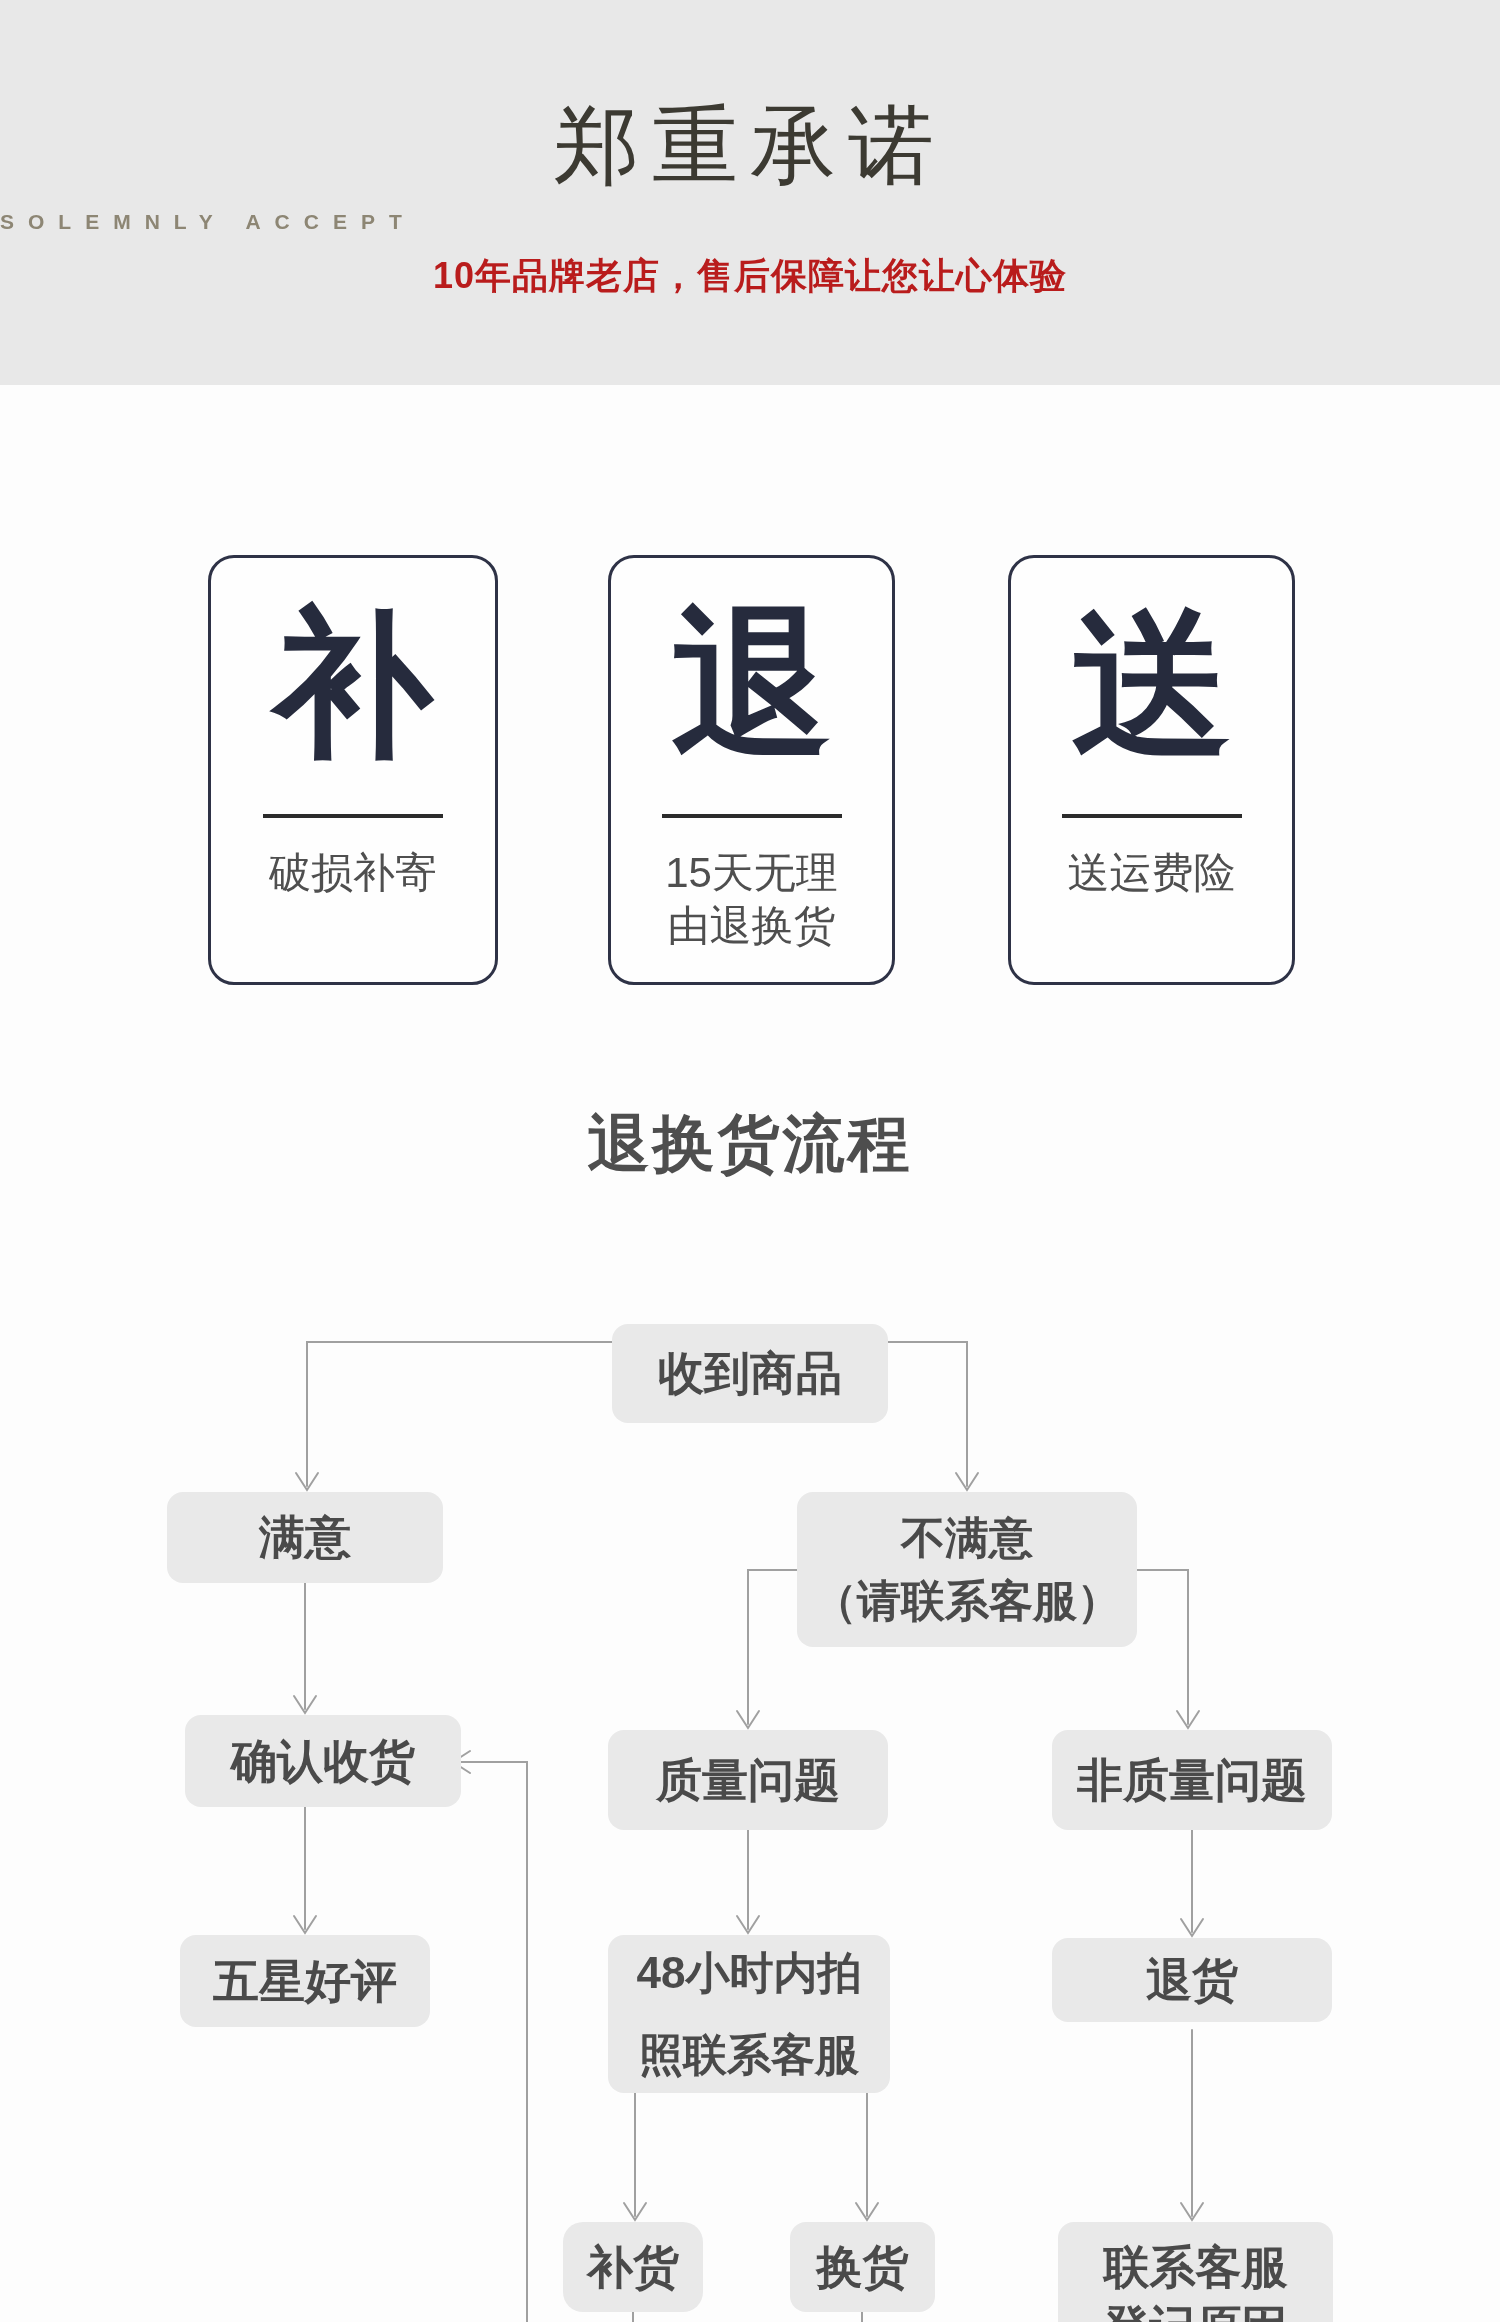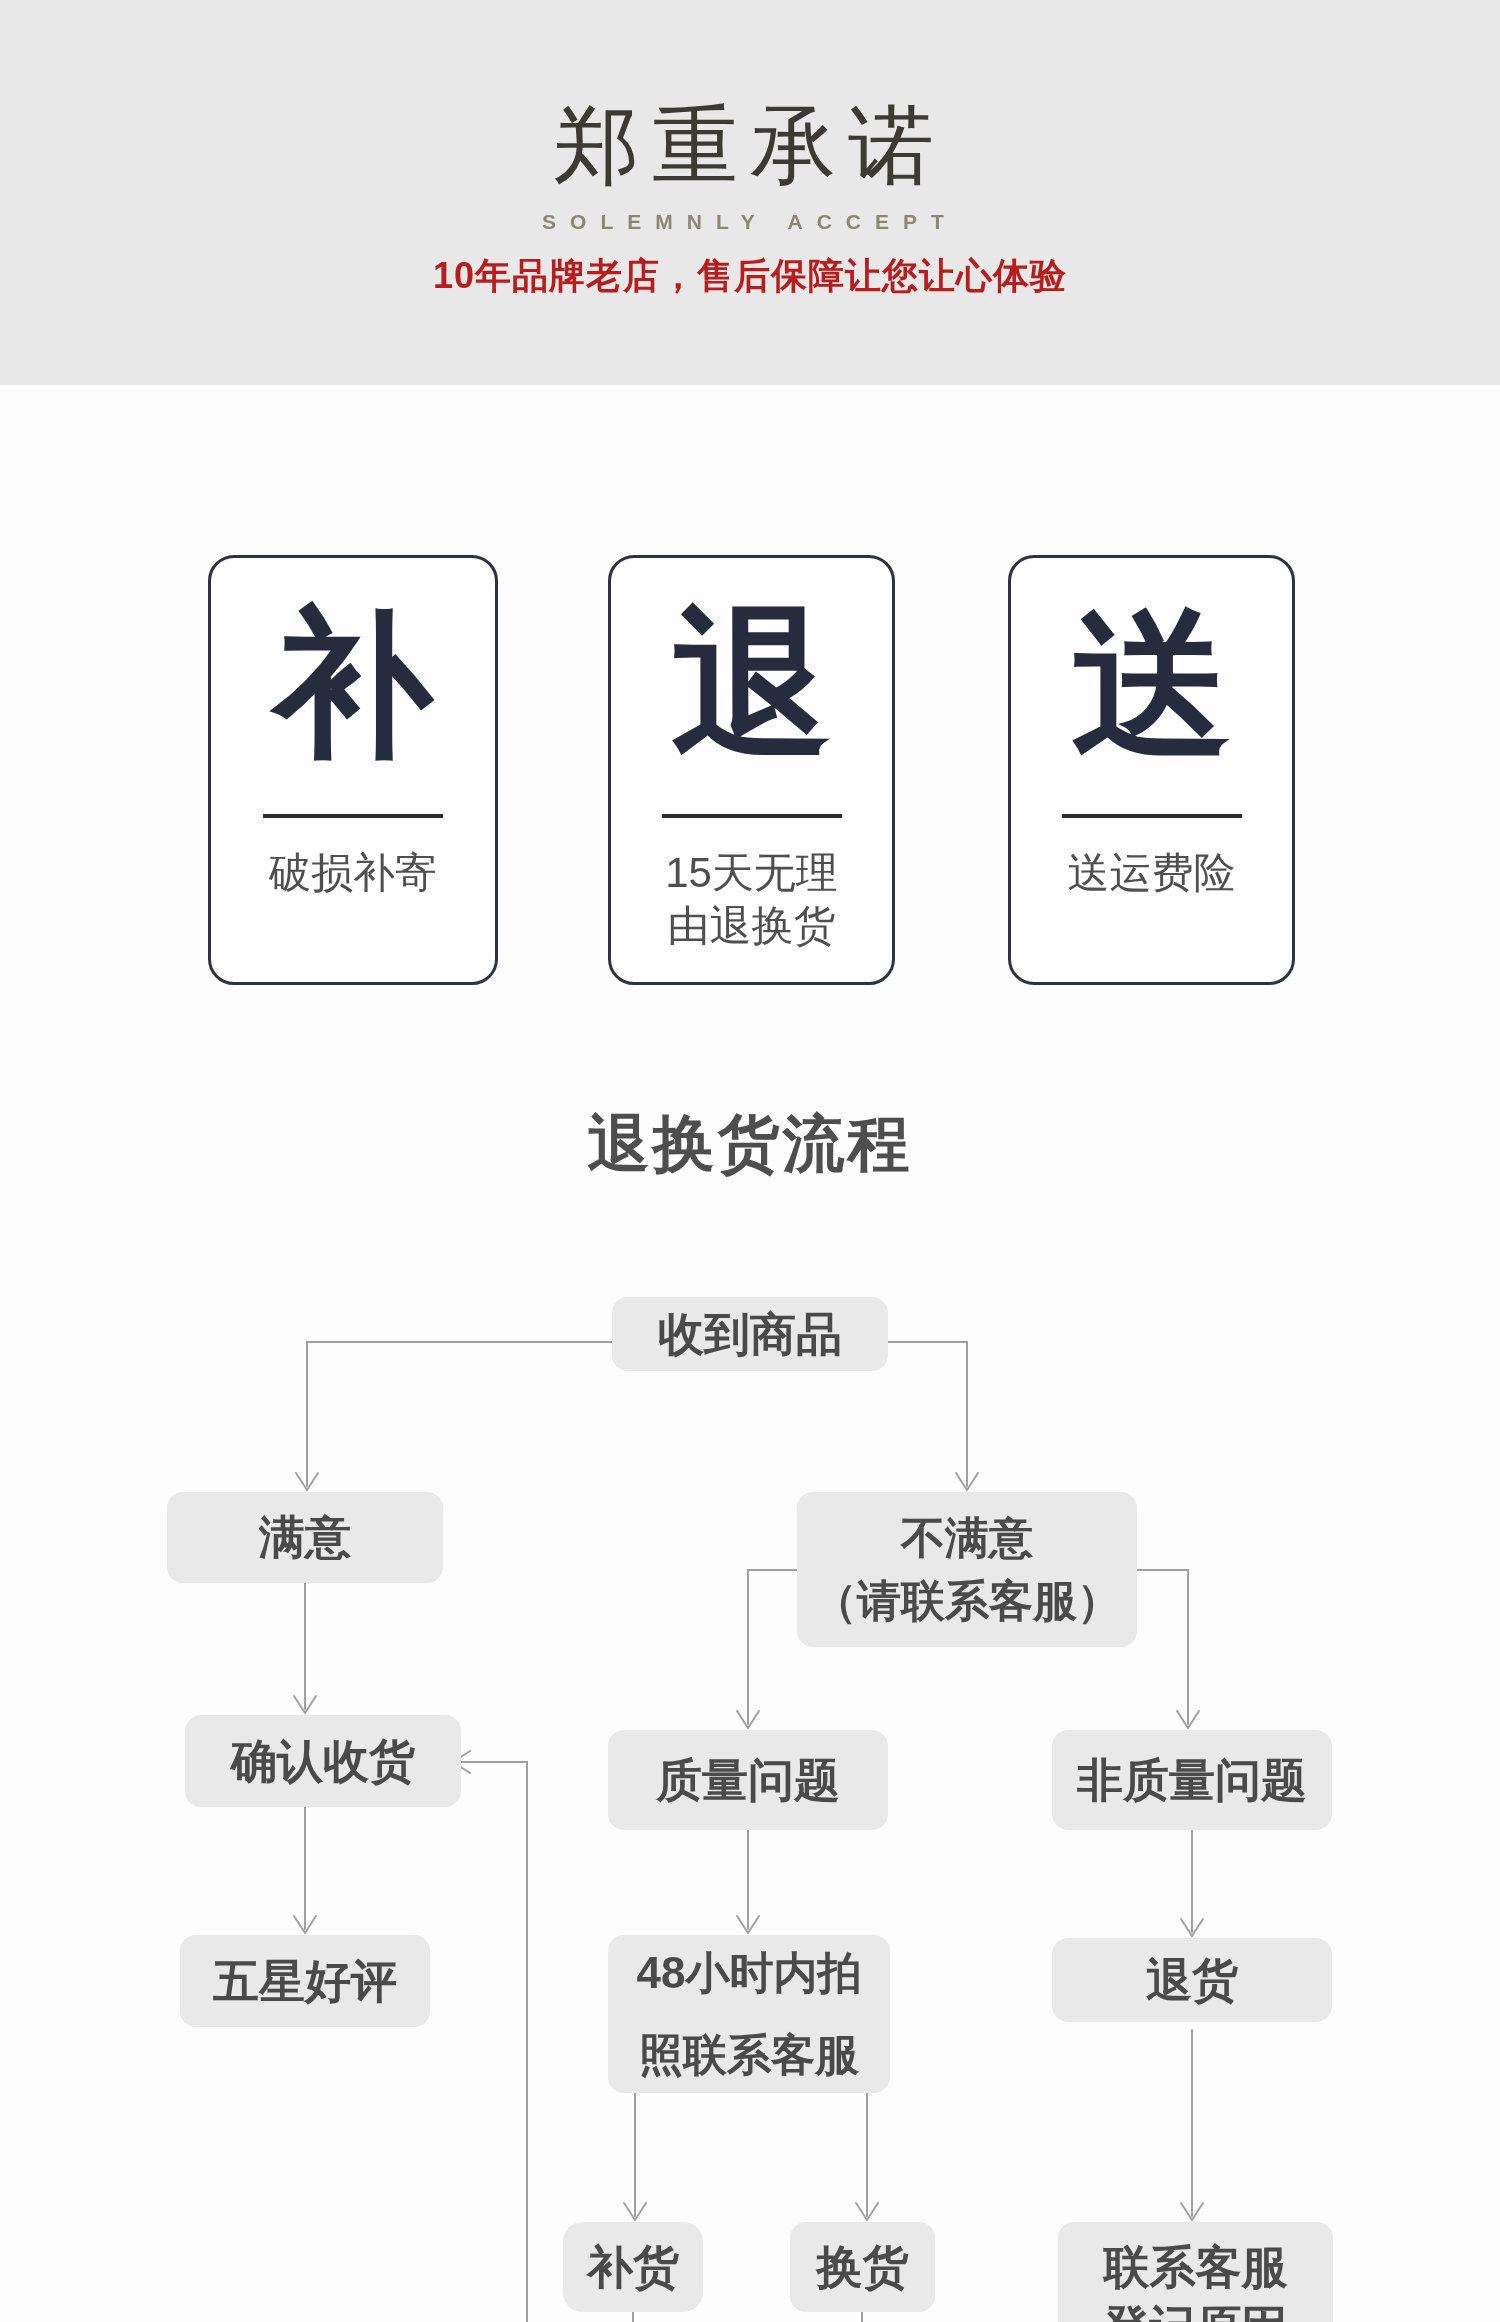--- a/index.html
+++ b/index.html
@@ -2,21 +2,21 @@
 <html><head>
 <meta charset="utf-8">
 <style>
   html,body{margin:0;padding:0;background:#fff;}
   .page{position:relative;width:1500px;height:2322px;background:#fdfdfd;overflow:hidden;
         font-family:"Liberation Sans","DejaVu Sans",sans-serif;}
   
   .hero{position:absolute;top:0;left:0;width:1500px;height:385px;background:#e8e8e8;}
   .hero-title{position:absolute;top:88px;left:0;width:100%;text-align:center;
               font-size:86px;font-weight:300;color:#3c3a32;letter-spacing:12px;}
-  .hero-en{position:absolute;top:210px;left:0;width:100%;text-align:center;
+  .hero-en{position:absolute;top:210px;left:0;width:100%;
            font-size:21px;font-weight:700;color:#8d8674;letter-spacing:14px;}
   .hero-tagline{position:absolute;top:252px;left:0;width:100%;text-align:center;
                 font-size:36px;font-weight:600;color:#b91c1c;letter-spacing:1px;}
   
   .card{position:absolute;top:555px;height:430px;background:#fefefe;border:3px solid #2e3246;
         border-radius:26px;box-sizing:border-box;}
   .card-glyph{height:256px;display:flex;align-items:center;justify-content:center;
               font-size:160px;color:#262b3d;font-weight:700;
               font-family:"DejaVu Serif","Liberation Serif",serif;}
   .card-divider{width:180px;height:4px;background:#2b2b2b;margin:0 auto;}
@@ -115,21 +115,21 @@
       <polyline points="1181,2203 1192,2220 1203,2203"></polyline>
     </g>
     <g>
       <polyline points="527,2322 527,1762 458,1762"></polyline>
       <polyline points="470,1751 453,1762 470,1773"></polyline>
     </g>
     <line x1="633" y1="2312" x2="633" y2="2322"></line>
     <line x1="862" y1="2312" x2="862" y2="2322"></line>
   </svg>
 
-  <div class="fbox" style="left:612px;top:1297px;width:276px;height:74px;">收到商品</div>
+  <div class="fbox" style="left:612px;top:1324px;width:276px;height:99px;">收到商品</div>
 
   <div class="fbox" style="left:167px;top:1492px;width:276px;height:91px;">满意</div>
 
   <div class="fbox two" style="left:797px;top:1492px;width:340px;height:155px;">
     <div>不满意</div>
     <div>（请联系客服）</div>
   </div>
 
   <div class="fbox" style="left:167px;top:1715px;width:276px;height:92px;margin-left:18px;">确认收货</div>
 

